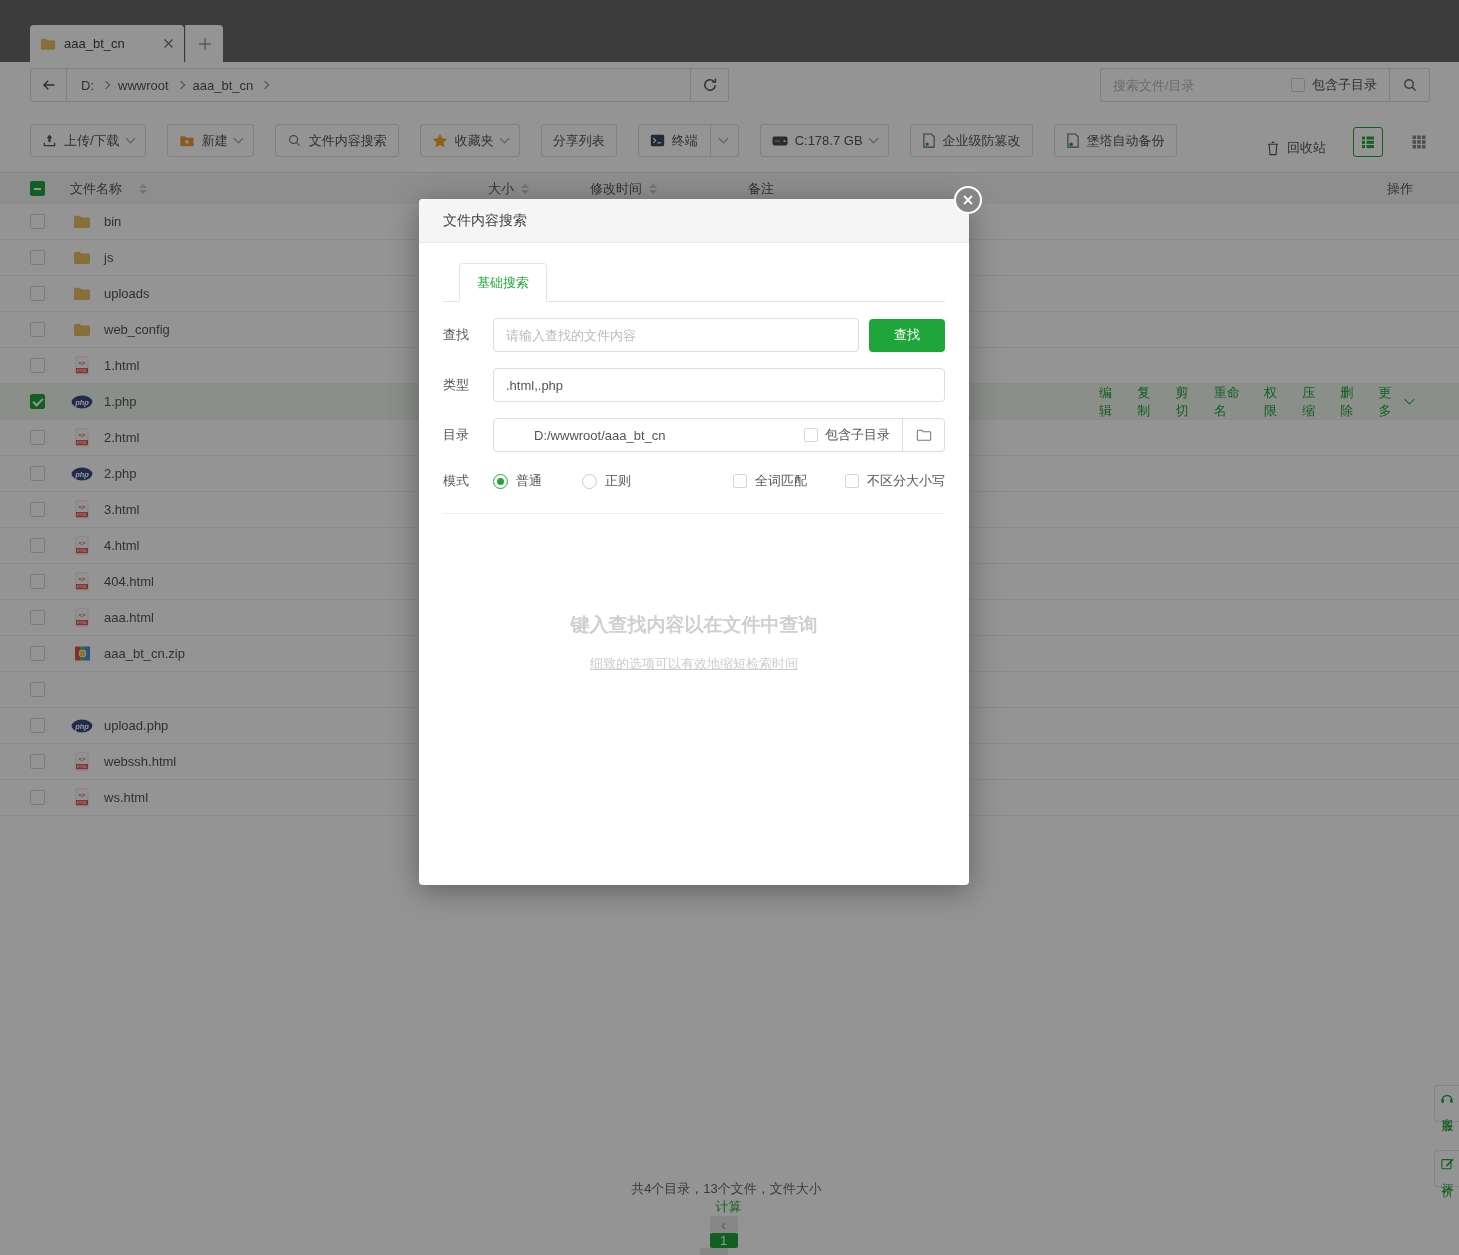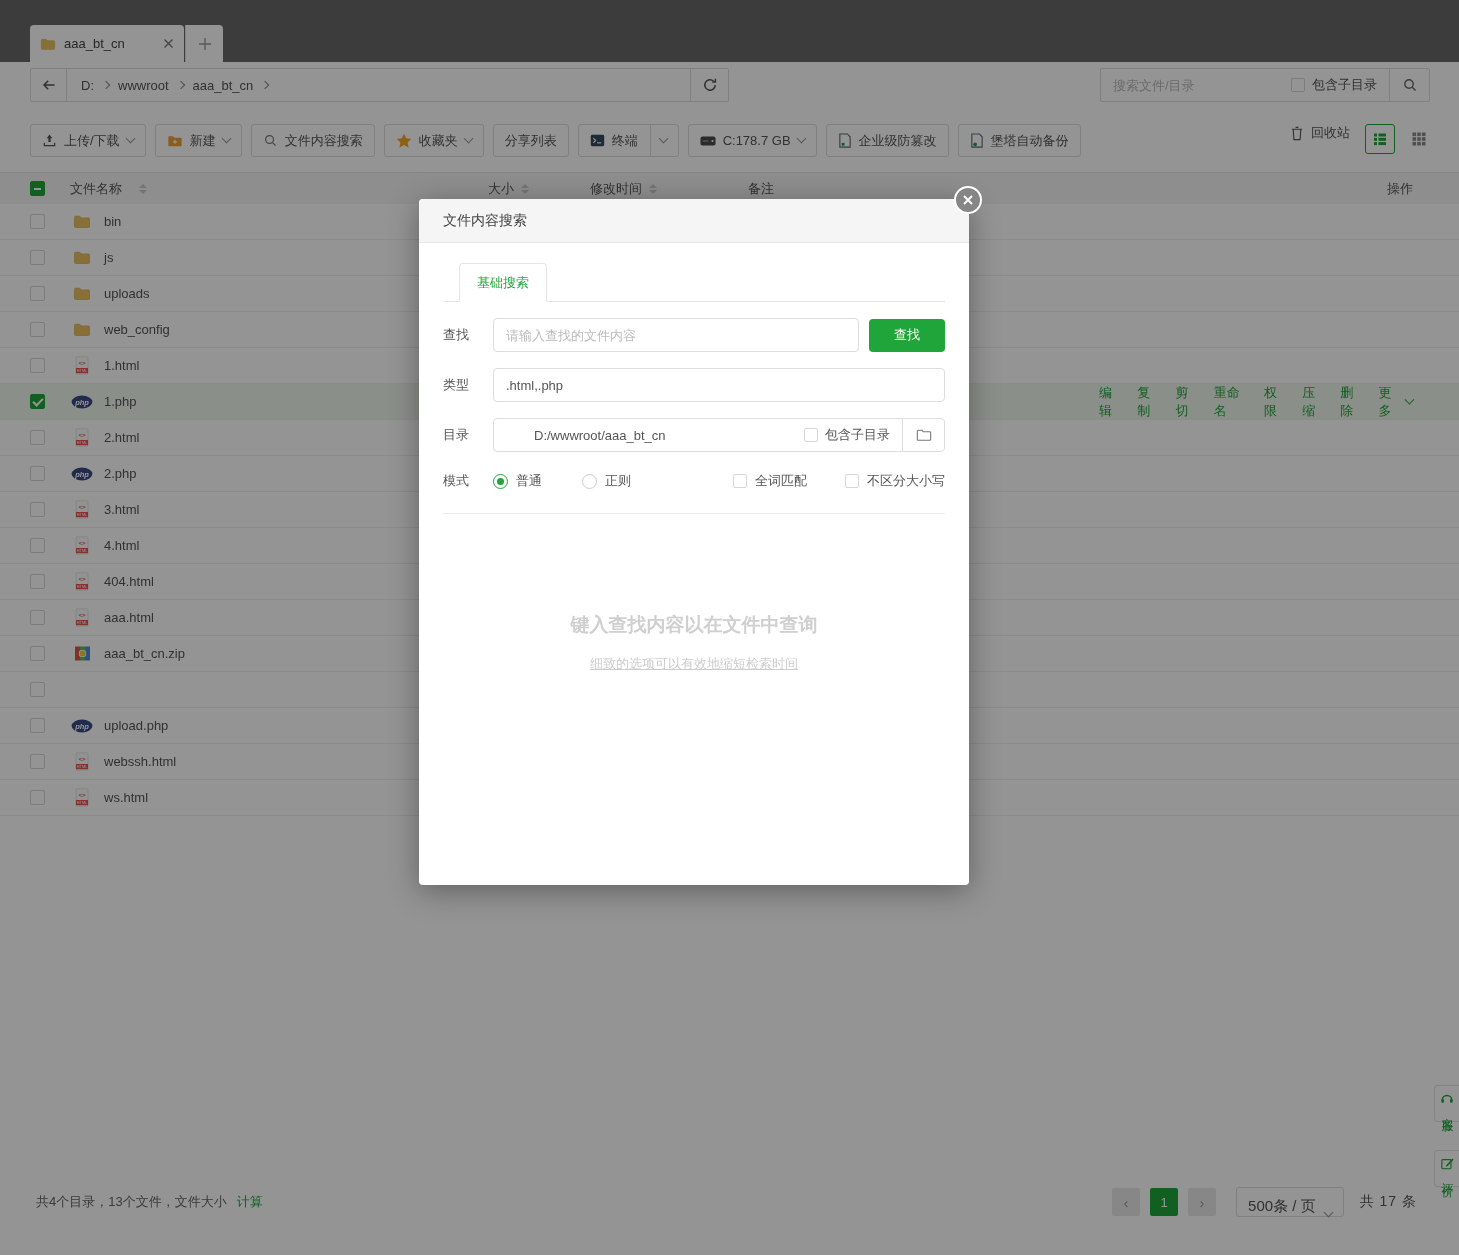--- a/index.html
+++ b/index.html
@@ -26,21 +26,21 @@
   .refreshbtn { width:38px; border-left:1px solid #dcdcdc; display:flex; align-items:center; justify-content:center; cursor:pointer; }
 
   .topsearch { position:absolute; top:68px; left:1100px; width:330px; height:34px;
                border:1px solid #dcdcdc; border-radius:2px; display:flex; align-items:center; background:#fff; }
   .topsearch input { flex:1; border:none; outline:none; padding:0 12px; font-size:13px; color:#555; min-width:0; }
   .topsearch input::placeholder { color:#b8b8b8; }
   .subdir-wrap { display:flex; align-items:center; gap:7px; font-size:13px; color:#555; margin-right:12px; white-space:nowrap; }
   .searchbtn { width:40px; align-self:stretch; border-left:1px solid #dcdcdc; display:flex; align-items:center; justify-content:center; cursor:pointer; }
 
   
-  .toolbar { position:absolute; top:124px; left:30px; right:25px; height:33px; display:flex; align-items:flex-start; gap:9px; }
+  .toolbar { position:absolute; top:124px; left:30px; right:25px; height:33px; display:flex; align-items:flex-end; gap:21px; }
   .tbtn { height:33px; border:1px solid #dcdcdc; border-radius:3px; background:#fff; padding:0 11px;
           display:flex; align-items:center; gap:7px; font-size:13px; color:#555; cursor:pointer; white-space:nowrap; }
   .tbtn .vdiv { width:1px; align-self:stretch; background:#dcdcdc; margin:0 2px 0 5px; }
   .chev { width:7px; height:7px; border-right:1.4px solid #999; border-bottom:1.4px solid #999;
           display:inline-block; transform:rotate(45deg); margin-top:-4px; }
   .chev.green { border-color:#20a53a; }
   .tb-spacer { flex:1; }
   .recyclebtn { display:flex; align-items:center; gap:7px; font-size:13px; color:#555; cursor:pointer; margin-right:6px; }
   .viewbtn { width:30px; height:30px; border-radius:3px; display:flex; align-items:center; justify-content:center; cursor:pointer; }
   .viewbtn.active { border:1px solid #20a53a; }
@@ -69,21 +69,21 @@
 
   .cb { width:15px; height:15px; border:1px solid #d6d6d6; border-radius:2px; background:#fff; display:inline-block; cursor:pointer; position:relative; }
   .cb.sm { width:14px; height:14px; }
   .cb.minus { background:#20a53a; border-color:#20a53a; }
   .cb.minus::after { content:""; position:absolute; left:3px; right:3px; top:6px; height:2px; background:#fff; }
   .cb.checked { background:#20a53a; border-color:#20a53a; }
   .cb.checked::after { content:""; display:block; width:8px; height:4px; border-left:2px solid #fff; border-bottom:2px solid #fff;
                        transform:rotate(-45deg); margin:3px 0 0 2px; }
 
   
-  .footer { position:absolute; top:1180px; left:0; right:12px; height:44px; display:flex; align-items:center; padding:0 30px; }
+  .footer { position:absolute; top:1180px; left:0; right:12px; height:44px; display:flex; align-items:center; padding:0 30px;flex-direction:column; }
   .summary { font-size:13px; color:#666; margin-left:6px; }
   .calc { font-size:13px; color:#20a53a; margin-left:10px; cursor:pointer; }
   .f-spacer { flex:1; }
   .pbtn { width:28px; height:28px; border-radius:2px; background:#e9e9e9; color:#9a9a9a; font-size:15px;
           display:flex; align-items:center; justify-content:center; cursor:pointer; }
   .pcur { width:28px; height:28px; border-radius:2px; background:#20a53a; color:#fff; font-size:13px;
           display:flex; align-items:center; justify-content:center; margin:0 10px; }
   .pnext { margin-right:20px; }
   .psel { height:30px; border:1px solid #dcdcdc; border-radius:3px; padding:0 11px; display:flex; align-items:flex-end;
           gap:9px; font-size:15px; color:#555; cursor:pointer; background:#fff; }

